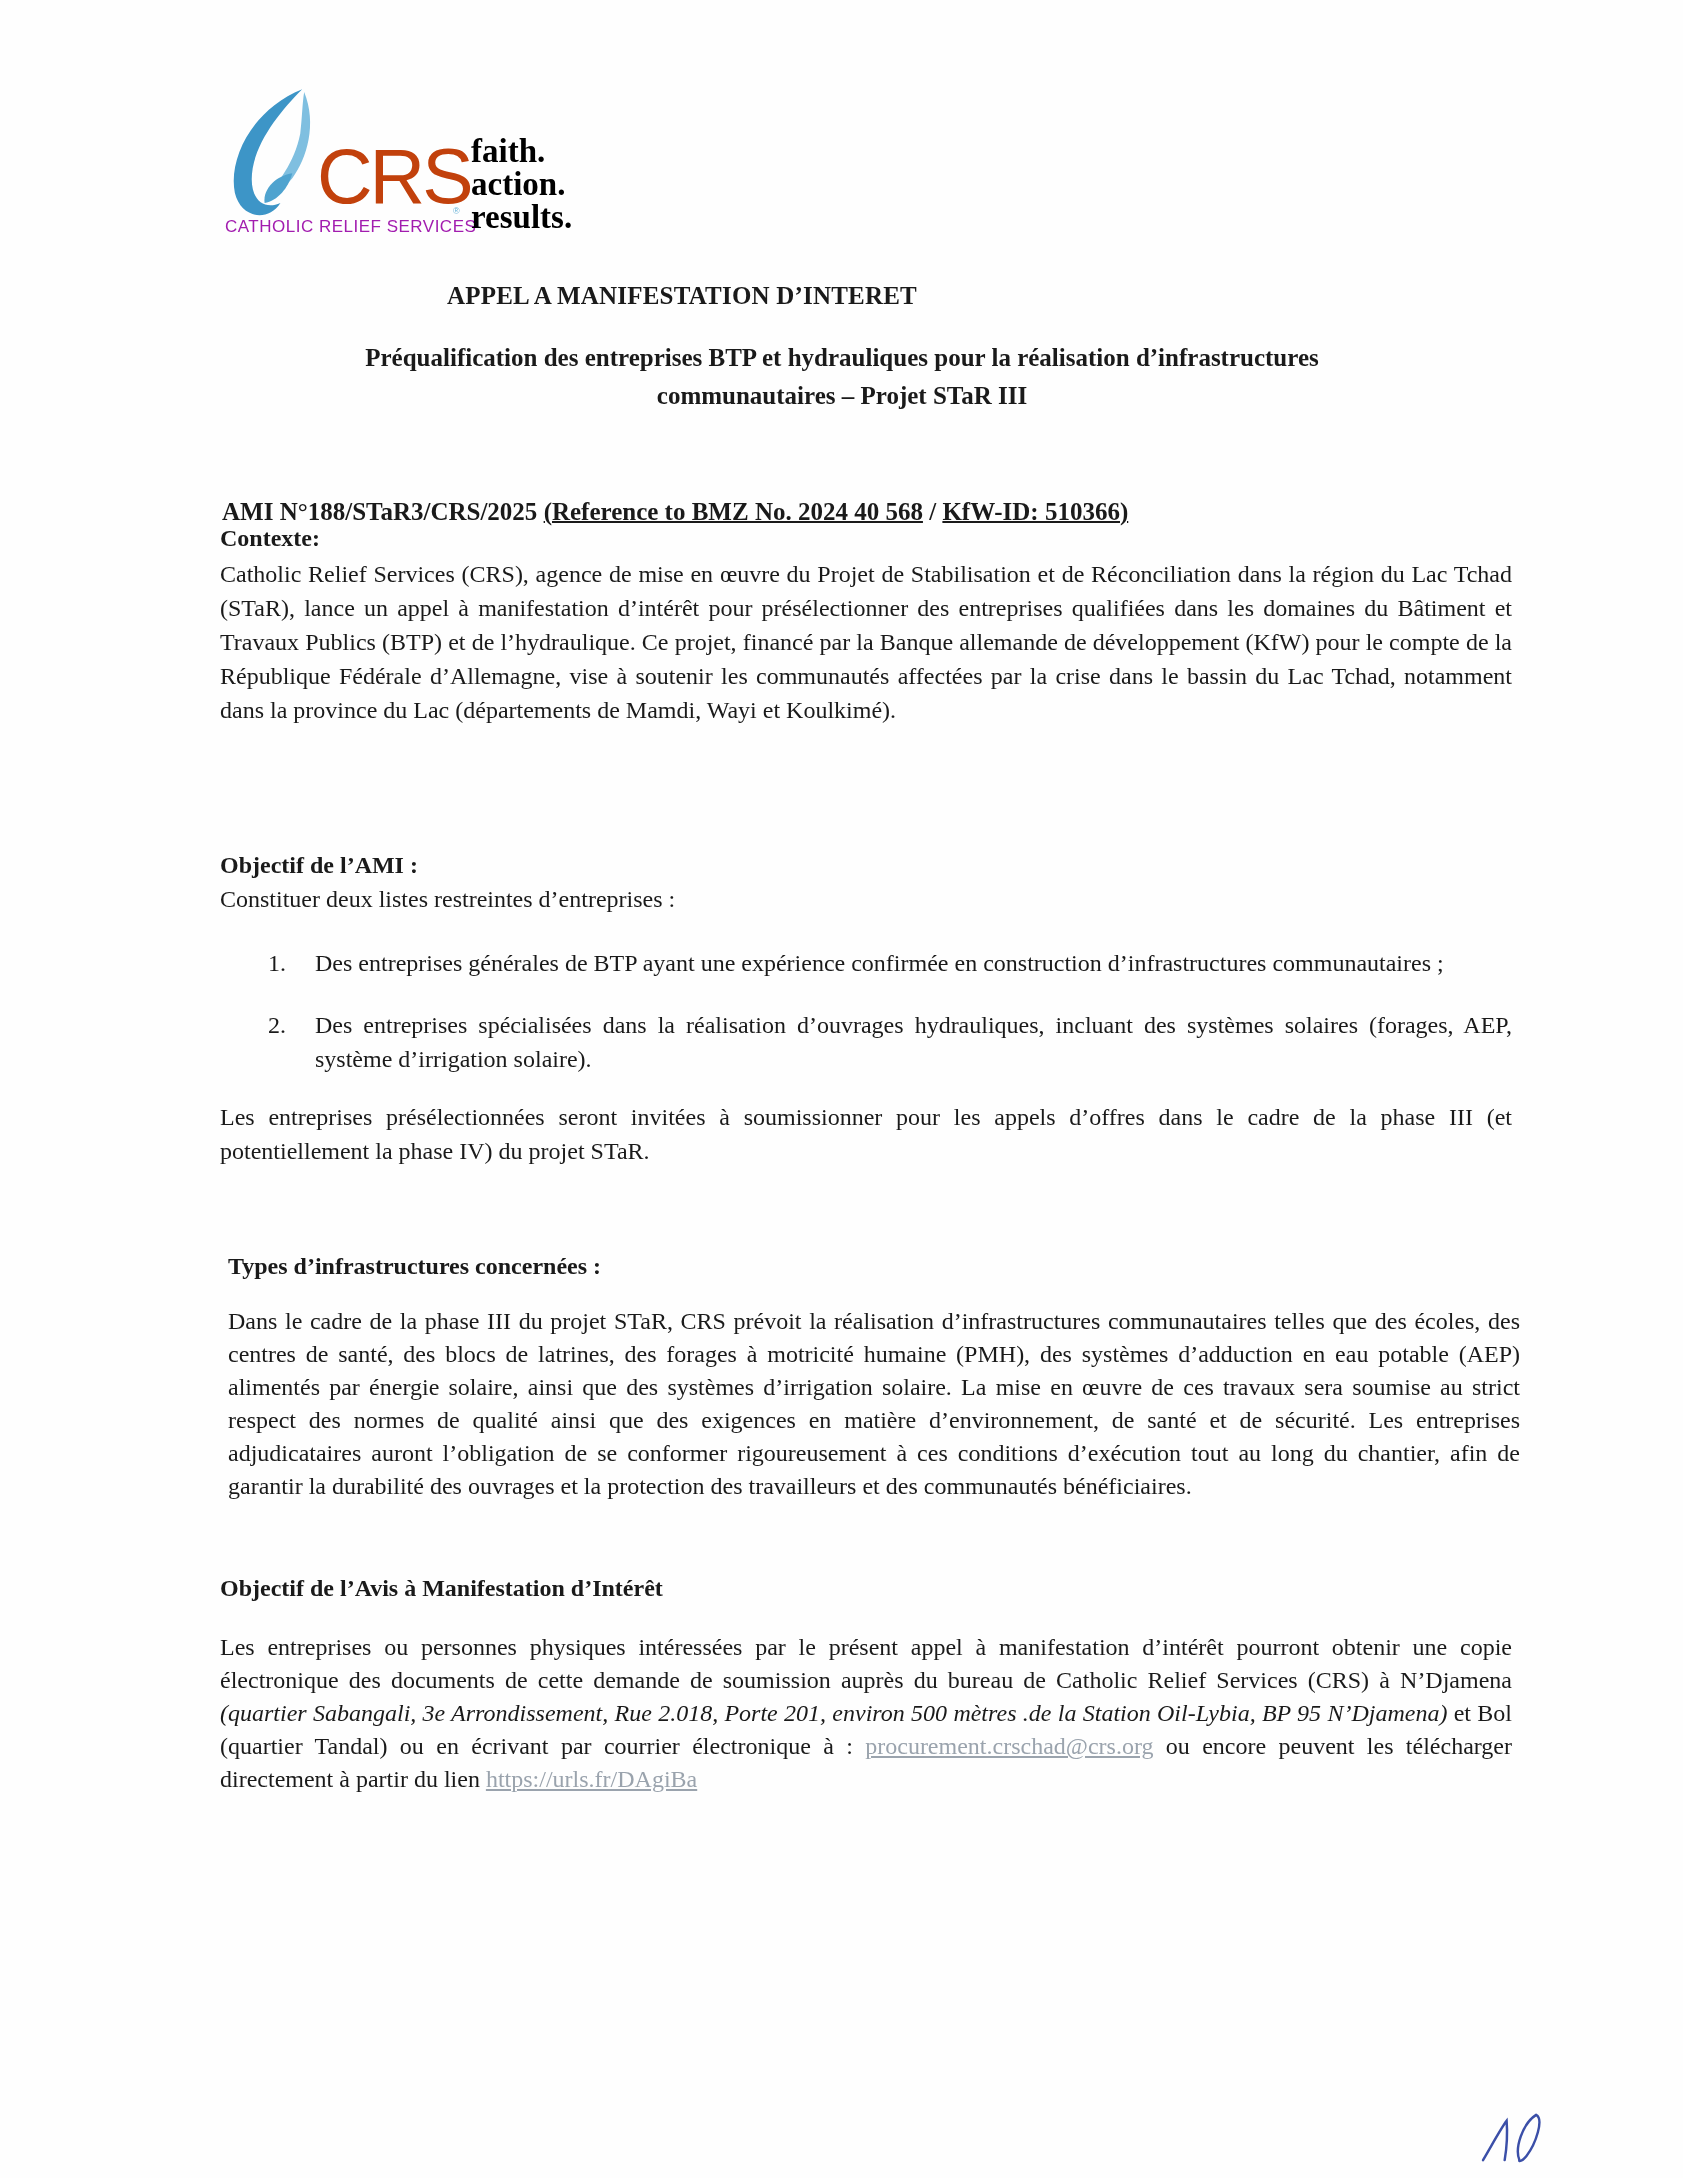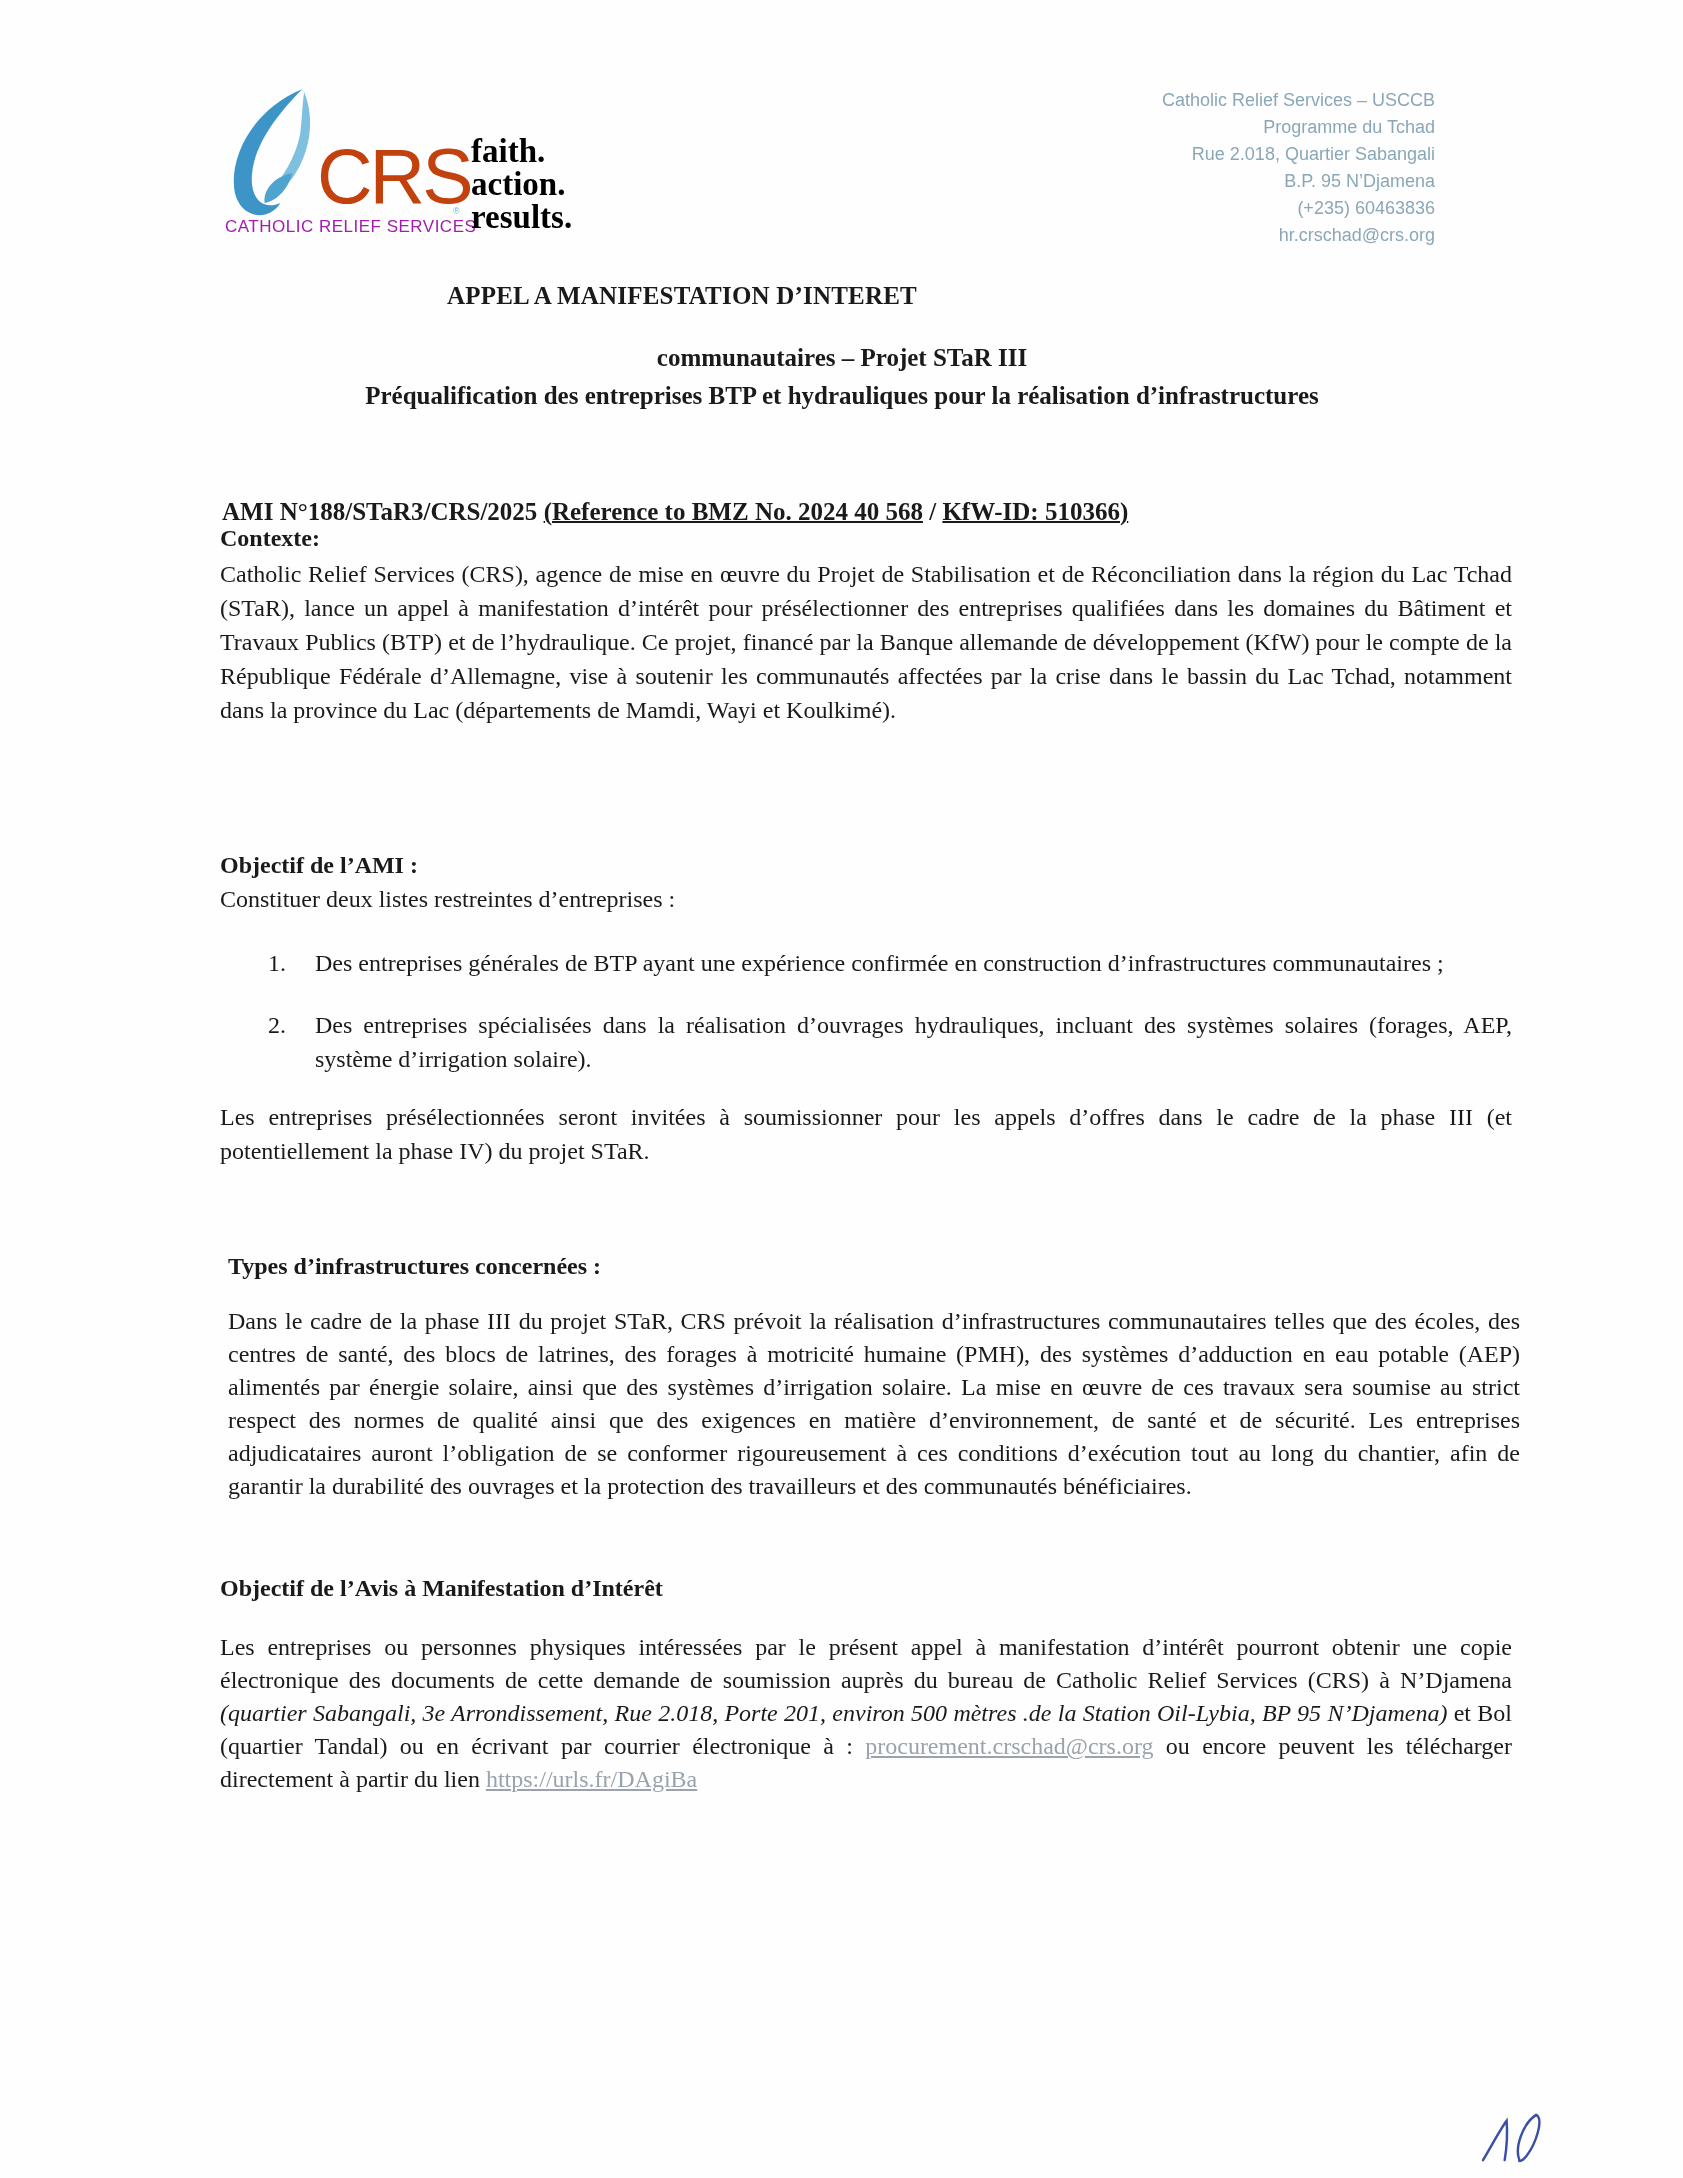--- a/index.html
+++ b/index.html
@@ -80,33 +80,25 @@
     <div class="logo-crs">CRS</div>
     <div class="logo-reg">®</div>
     <div class="logo-sub">CATHOLIC RELIEF SERVICES</div>
     <div class="logo-tag">
       <div>faith.</div>
       <div>action.</div>
       <div>results.</div>
     </div>
   </div>
 
-  <div class="address">
-    <div>Catholic Relief Services – USCCB</div>
-    <div>Programme du Tchad</div>
-    <div>Rue 2.018, Quartier Sabangali</div>
-    <div>B.P. 95 N’Djamena</div>
-    <div>(+235) 60463836</div>
-    <div>hr.crschad@crs.org</div>
-  </div>
 
   <div class="title-main">APPEL A MANIFESTATION D’INTERET</div>
   <div class="title-sub">
+    <div>Préqualification des entreprises BTP et hydrauliques pour la réalisation d’infrastructures</div>
     <div>communautaires – Projet STaR III</div>
-    <div>Préqualification des entreprises BTP et hydrauliques pour la réalisation d’infrastructures</div>
   </div>
 
   <div class="ref"><span>AMI N°188/STaR3/CRS/2025 </span><span class="u">(Reference to BMZ No. 2024 40 568</span><span> / </span><span class="u">KfW-ID: 510366)</span></div>
 
   <div class="body-block" style="top:521px;">
     <div class="heading">Contexte:</div>
     <div class="para" style="margin-top:2px;">Catholic Relief Services (CRS), agence de mise en œuvre du Projet de Stabilisation et de Réconciliation dans la région du Lac Tchad (STaR), lance un appel à manifestation d’intérêt pour présélectionner des entreprises qualifiées dans les domaines du Bâtiment et Travaux Publics (BTP) et de l’hydraulique. Ce projet, financé par la Banque allemande de développement (KfW) pour le compte de la République Fédérale d’Allemagne, vise à soutenir les communautés affectées par la crise dans le bassin du Lac Tchad, notamment dans la province du Lac (départements de Mamdi, Wayi et Koulkimé).</div>
   </div>
 
   <div class="body-block" style="top:848px;">

